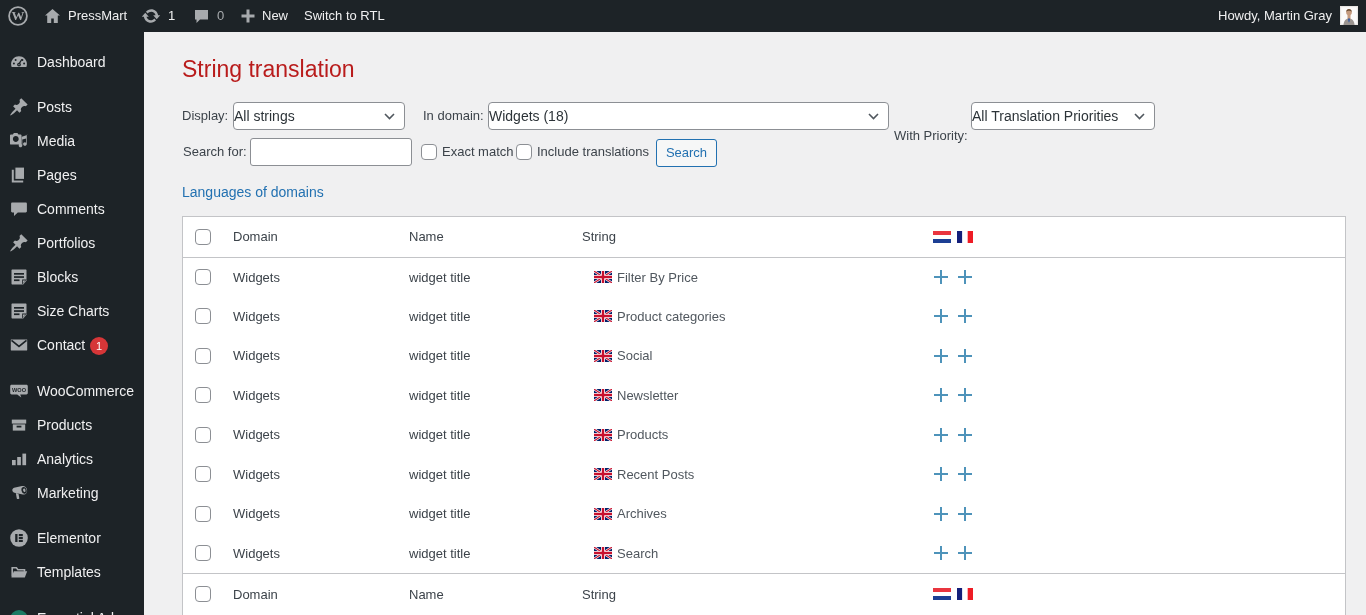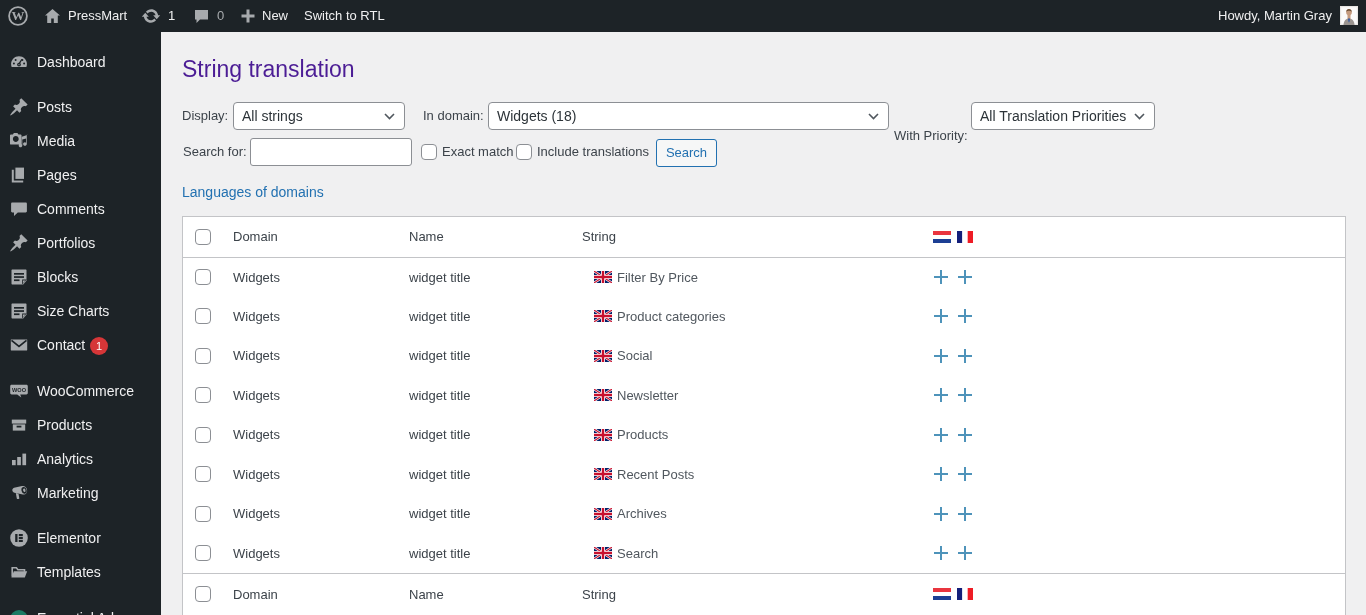--- a/index.html
+++ b/index.html
@@ -1,29 +1,29 @@
 <!DOCTYPE html>
 <html><head>
 <meta charset="utf-8">
 <style>
 * { margin:0; padding:0; box-sizing:border-box; }
 html,body { width:1366px; height:615px; overflow:hidden; font-family:"Liberation Sans",sans-serif; }
 body { background:#f0f0f1; position:relative; }
 #adminbar { position:absolute; left:0; top:0; width:1366px; height:32px; background:#1d2327; z-index:50; }
-#sidebar { position:absolute; left:0; top:32px; width:161px; height:583px; background:#1d2327; z-index:40; }
+#sidebar { position:absolute; left:0; top:32px; width:144px; height:583px; background:#1d2327; z-index:40; }
 .ab-item { position:absolute; top:0; height:32px; line-height:32px; color:#f0f0f1; font-size:13px; white-space:nowrap; }
 .ab-ico { position:absolute; }
 .menu-item { position:absolute; left:0; width:160px; height:34px; }
 .menu-item .mi-ico { position:absolute; left:9px; top:7px; width:20px; height:20px; }
 .menu-item .mi-txt { position:absolute; left:37px; top:0; height:34px; line-height:34px; font-size:14px; color:#f0f0f1; white-space:nowrap; }
 .badge { position:absolute; left:90px; top:9px; width:18px; height:18px; background:#d63638; border-radius:50%; color:#fff; font-size:11px; line-height:18px; text-align:center; }
 #content { position:absolute; left:160px; top:32px; width:1206px; height:583px; background:#f0f0f1; }
-h1 { position:absolute; left:22px; top:23px; font-size:23px; font-weight:400; color:#4c1d95; line-height:29px; }
+h1 { position:absolute; left:22px; top:23px; font-size:23px; font-weight:400; color:#b91c1c; line-height:29px; }
 .lbl { position:absolute; font-size:13px; color:#3c434a; line-height:30px; white-space:nowrap; }
-.sel { position:absolute; height:28px; background:#fff; border:1px solid #8c8f94; border-radius:4px; font-size:14px; color:#2c3338; line-height:26px; padding-left:8px; }
+.sel { position:absolute; height:28px; background:#fff; border:1px solid #8c8f94; border-radius:4px; font-size:14px; color:#2c3338; line-height:26px; padding-left:0; }
 .sel svg { position:absolute; right:9px; top:10px; }
 .inp { position:absolute; background:#fff; border:1px solid #8c8f94; border-radius:3px; }
 .cb { position:absolute; width:16px; height:16px; background:#fff; border:1px solid #8c8f94; border-radius:4px; }
 .btn { position:absolute; height:28px; background:#f6f7f7; border:1px solid #2271b1; border-radius:3px; color:#2271b1; font-size:13px; line-height:26px; text-align:center; }
 a.lk { position:absolute; font-size:13px; color:#2271b1; }
 #tbl { position:absolute; left:22px; top:184px; width:1164px; background:#fff; border:1px solid #c3c4c7; }
 table { border-collapse:collapse; width:1162px; table-layout:fixed; font-size:13px; color:#3c434a; }
 td { padding:0; vertical-align:middle; }
 tr.hd td { height:40px; border-bottom:1px solid #c3c4c7; }
 tr.ft td { height:42px; border-top:1px solid #c3c4c7; }

